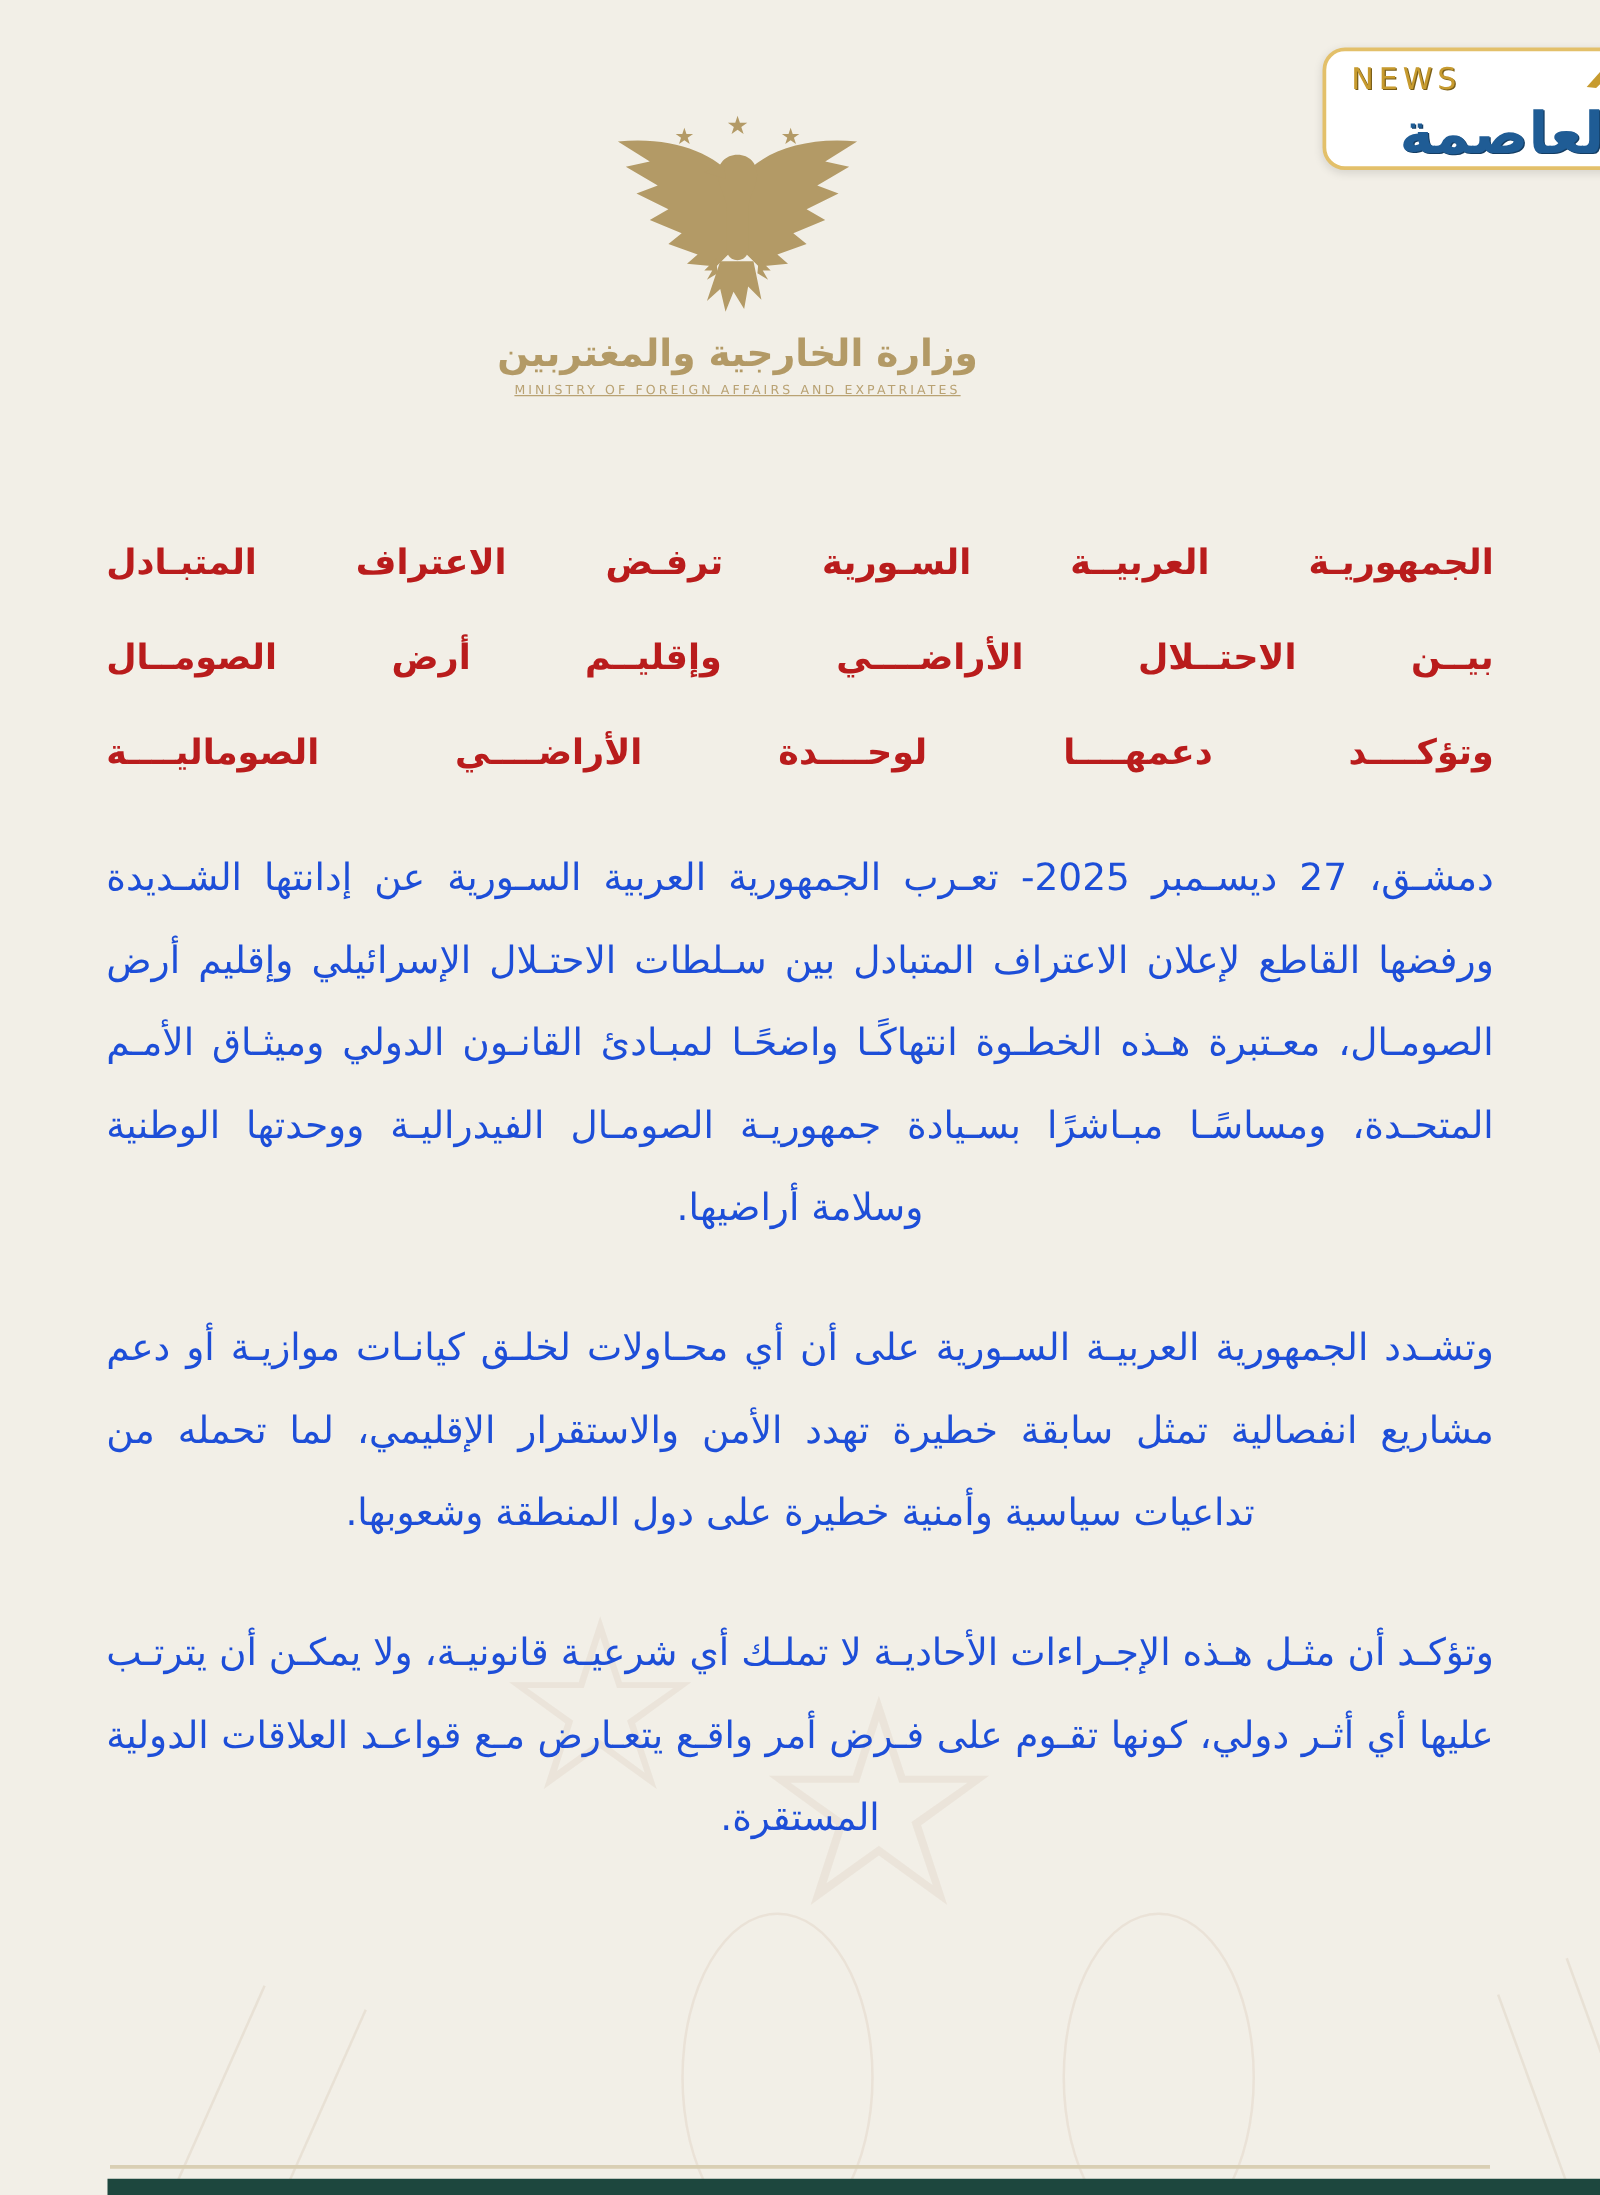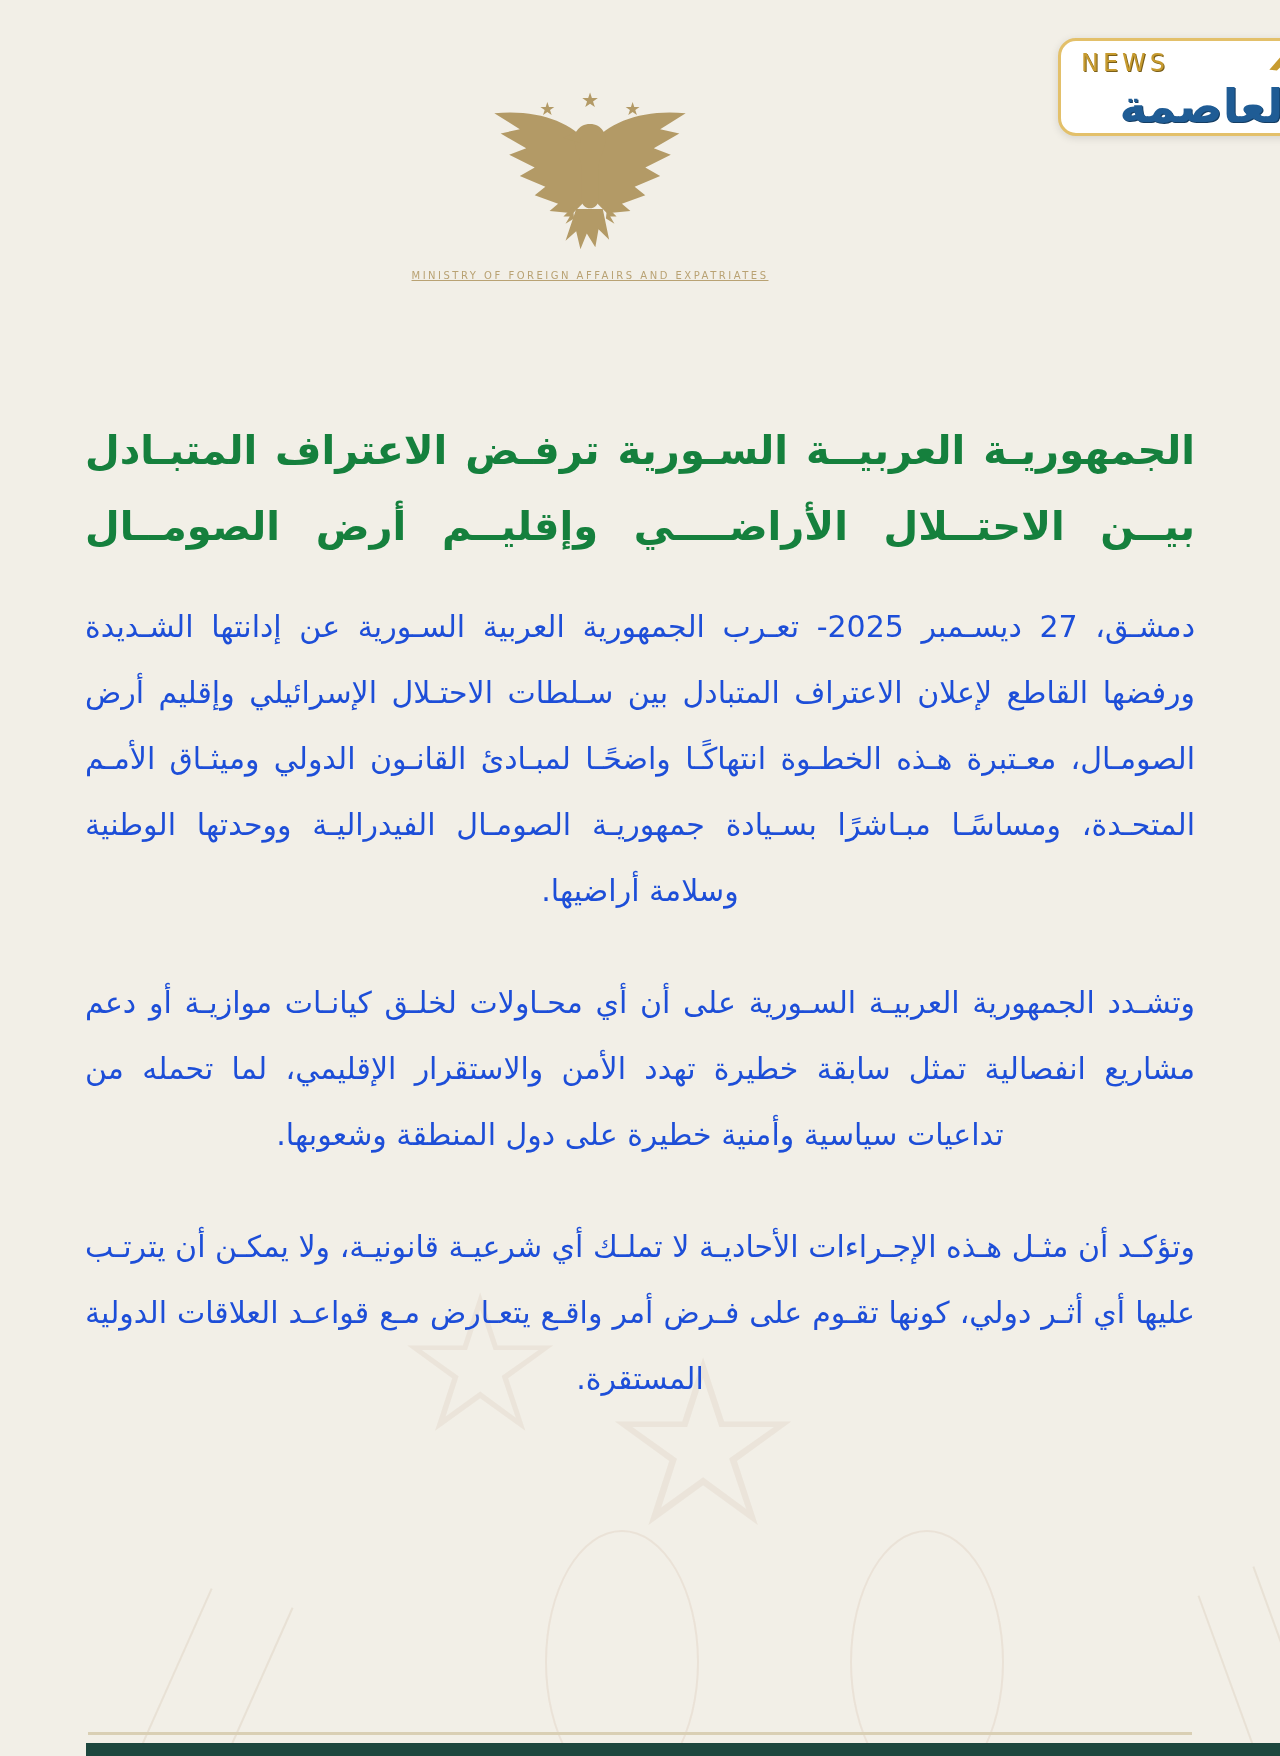--- a/index.html
+++ b/index.html
@@ -51,22 +51,22 @@
     font-size:10px; letter-spacing:2.5px; color:#b9a273;text-decoration:underline;
   }
 
   
   .content {
     position:absolute; top:412px; left:85px; right:85px;
     direction:rtl;
   }
   h1.headline {
     margin:0 0 30px 0;
-    color:#15803d;
-    font-size:40px; font-weight:bold;
+    color:#b91c1c;
+    font-size:28px; font-weight:bold;
   }
   .headline-line {
     display:block;
     line-height:76px;
     text-align:justify;
     text-align-last:justify;
   }
   .body-par {
     margin:0 0 46px 0;
     color:#1d4ed8;
@@ -124,27 +124,29 @@
         <path d="M110 30 C 99 30 93 40 96 50 C 98 59 102 63 102 72 L 102 101 C 102 112 118 112 118 101 L 118 72 C 118 63 122 59 124 50 C 127 40 121 30 110 30 Z"></path>
 
         <path d="M100 36 L 85 43 L 101 48 Z"></path>
 
         <path d="M97 110 L 87 140 L 97 131 L 101 148 L 107 133 L 115 146 L 118 129 L 128 139 L 122 110 Z"></path>
 
         <path d="M94 108 l-9 9 6 0 -4 7 8 -5 z"></path>
         <path d="M126 108 l9 9 -6 0 4 7 -8 -5 z"></path>
       </g>
     </svg>
+    <div class="emblem-calligraphy">وزارة الخارجية والمغتربين</div>
     <div class="emblem-caption">MINISTRY OF FOREIGN AFFAIRS AND EXPATRIATES</div>
   </div>
 
   <div class="content">
     <h1 class="headline">
       <span class="headline-line">الجمهوريـة العربيــة السـورية ترفـض الاعتراف المتبـادل</span>
       <span class="headline-line">بيــن الاحتــلال الأراضــــي وإقليــم أرض الصومــال</span>
+      <span class="headline-line">وتؤكــــد دعمهــــا لوحــــدة الأراضــــي الصوماليــــة</span>
     </h1>
     <p class="body-par">دمشـق، 27 ديسـمبر 2025- تعـرب الجمهورية العربية السـورية عن إدانتها الشـديدة ورفضها القاطع لإعلان الاعتراف المتبادل بين سـلطات الاحتـلال الإسرائيلي وإقليم أرض الصومـال، معـتبرة هـذه الخطـوة انتهاكًـا واضحًـا لمبـادئ القانـون الدولي وميثـاق الأمـم المتحـدة، ومساسًـا مبـاشرًا بسـيادة جمهوريـة الصومـال الفيدراليـة ووحدتها الوطنية وسلامة أراضيها.</p>
     <p class="body-par">وتشـدد الجمهورية العربيـة السـورية على أن أي محـاولات لخلـق كيانـات موازيـة أو دعم مشاريع انفصالية تمثل سابقة خطيرة تهدد الأمن والاستقرار الإقليمي، لما تحمله من تداعيات سياسية وأمنية خطيرة على دول المنطقة وشعوبها.</p>
     <p class="body-par">وتؤكـد أن مثـل هـذه الإجـراءات الأحاديـة لا تملـك أي شرعيـة قانونيـة، ولا يمكـن أن يترتـب عليها أي أثـر دولي، كونها تقـوم على فـرض أمر واقـع يتعـارض مـع قواعـد العلاقات الدولية المستقرة.</p>
   </div>
 
   <div class="footer-rule"></div>
   <div class="footer-band"></div>
 
 </div>

